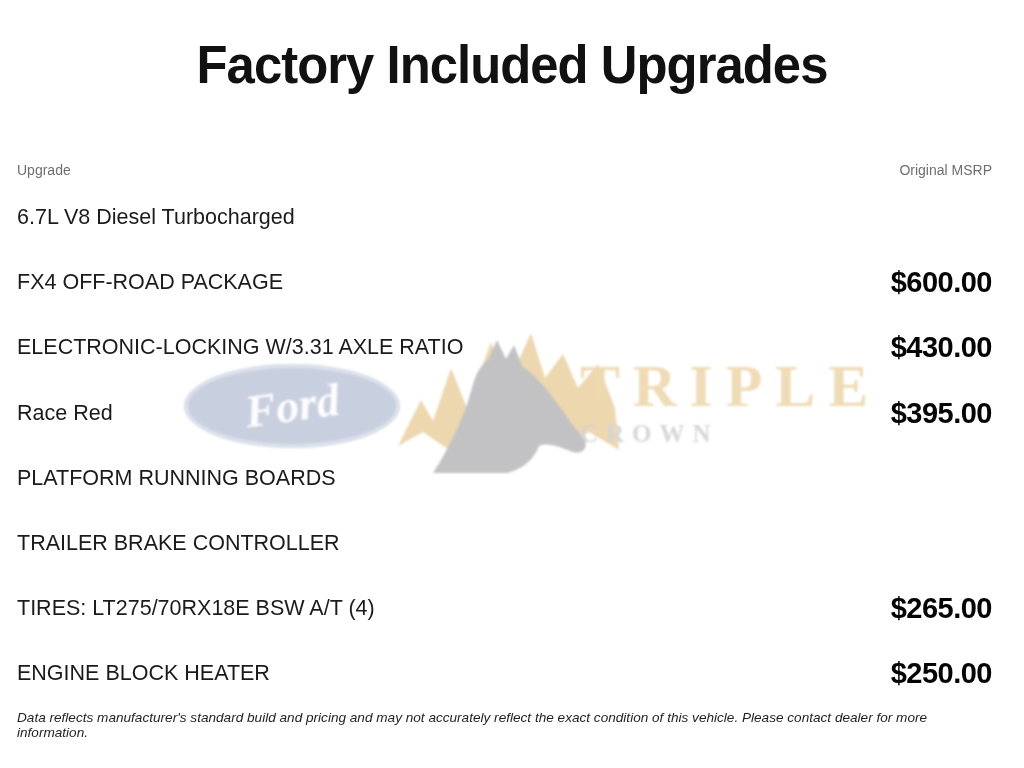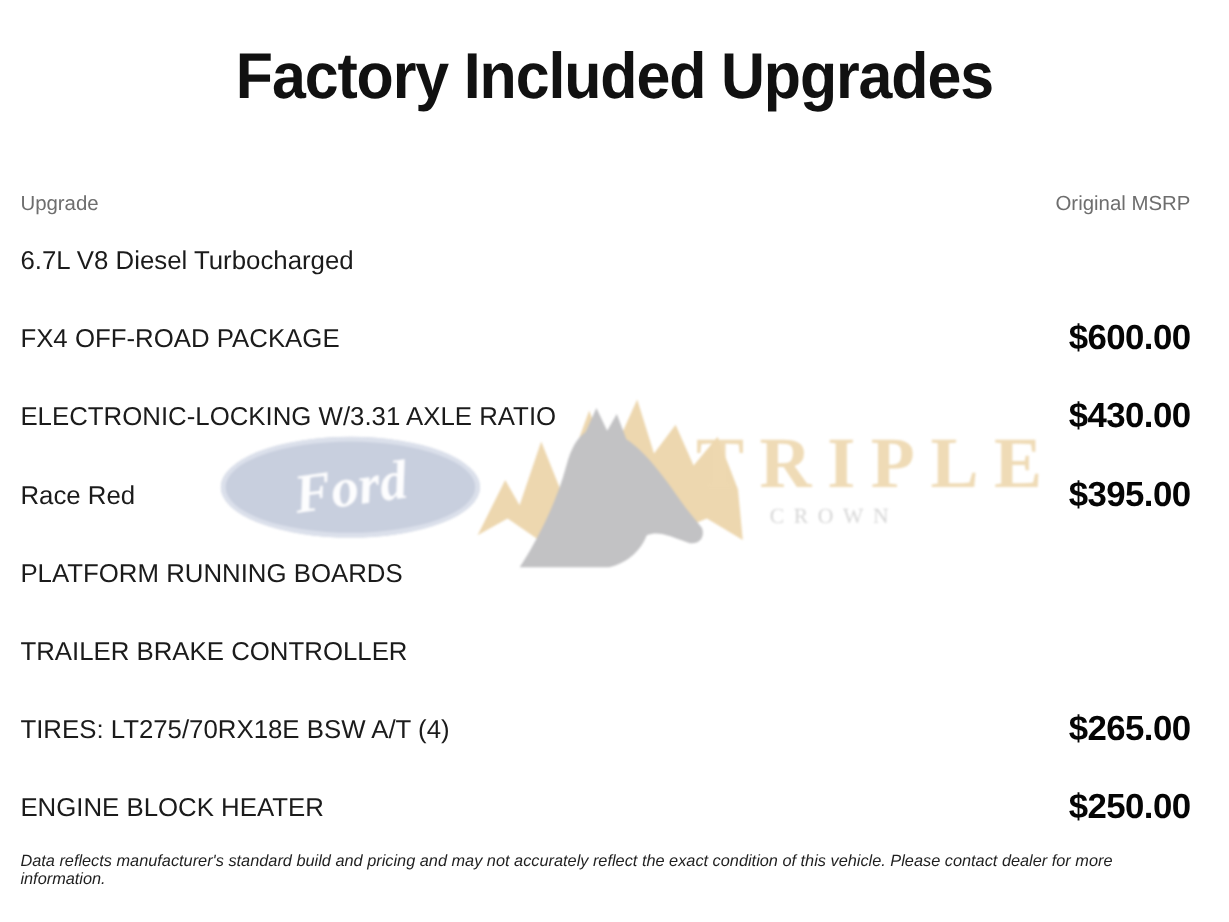--- a/index.html
+++ b/index.html
@@ -18,26 +18,26 @@
   .ford-oval{position:absolute;left:184px;top:364px;width:216px;height:84px;
     background:var(--ford-oval,#c3cadb);border-radius:50%;
     box-shadow:inset 0 0 0 4px #d8dde9;display:flex;align-items:center;justify-content:center;
     opacity:.9;}
   .ford-script{font-family:"Liberation Serif",serif;font-style:italic;font-weight:bold;
     font-size:46px;color:rgba(255,255,255,.96);transform:rotate(-8deg);line-height:1;}
   .horse-svg{position:absolute;left:393px;top:328px;width:230px;height:145px;opacity:.92;}
   .wm-triple{position:absolute;left:580px;top:356px;width:320px;
     font-family:"Liberation Serif",serif;font-weight:bold;font-size:60px;line-height:1;
     letter-spacing:13px;color:var(--triple-text,#eed8b0);white-space:nowrap;opacity:.92;}
-  .wm-crown{position:absolute;left:580px;top:421px;width:230px;text-align:center;
-    font-family:"Liberation Serif",serif;font-weight:normal;font-size:18px;line-height:1;
+  .wm-crown{position:absolute;left:580px;top:421px;width:230px;text-align:left;
+    font-family:"Liberation Serif",serif;font-weight:bold;font-size:25px;line-height:1;
     letter-spacing:8px;color:var(--crown-text,#d3d3d3);opacity:.92;}
   .hdr-row{position:absolute;left:17px;right:32px;top:159px;height:22px;
     display:flex;justify-content:space-between;align-items:center;}
-  .hdr{font-size:17px;color:#6e6e6e;}
+  .hdr{font-size:14px;color:#6e6e6e;}
   .row{position:absolute;left:17px;right:32px;height:34px;
     display:flex;justify-content:space-between;align-items:center;}
   .row .name{font-size:21.5px;color:#1b1b1b;letter-spacing:0;}
   .row .price{font-size:29px;font-weight:bold;color:#050505;letter-spacing:-.5px;}
 
   
   .footer-note{position:absolute;left:17px;top:710px;width:960px;z-index:1;
     font-size:13.6px;font-style:italic;color:#1f1f1f;}
 </style>
 </head>

